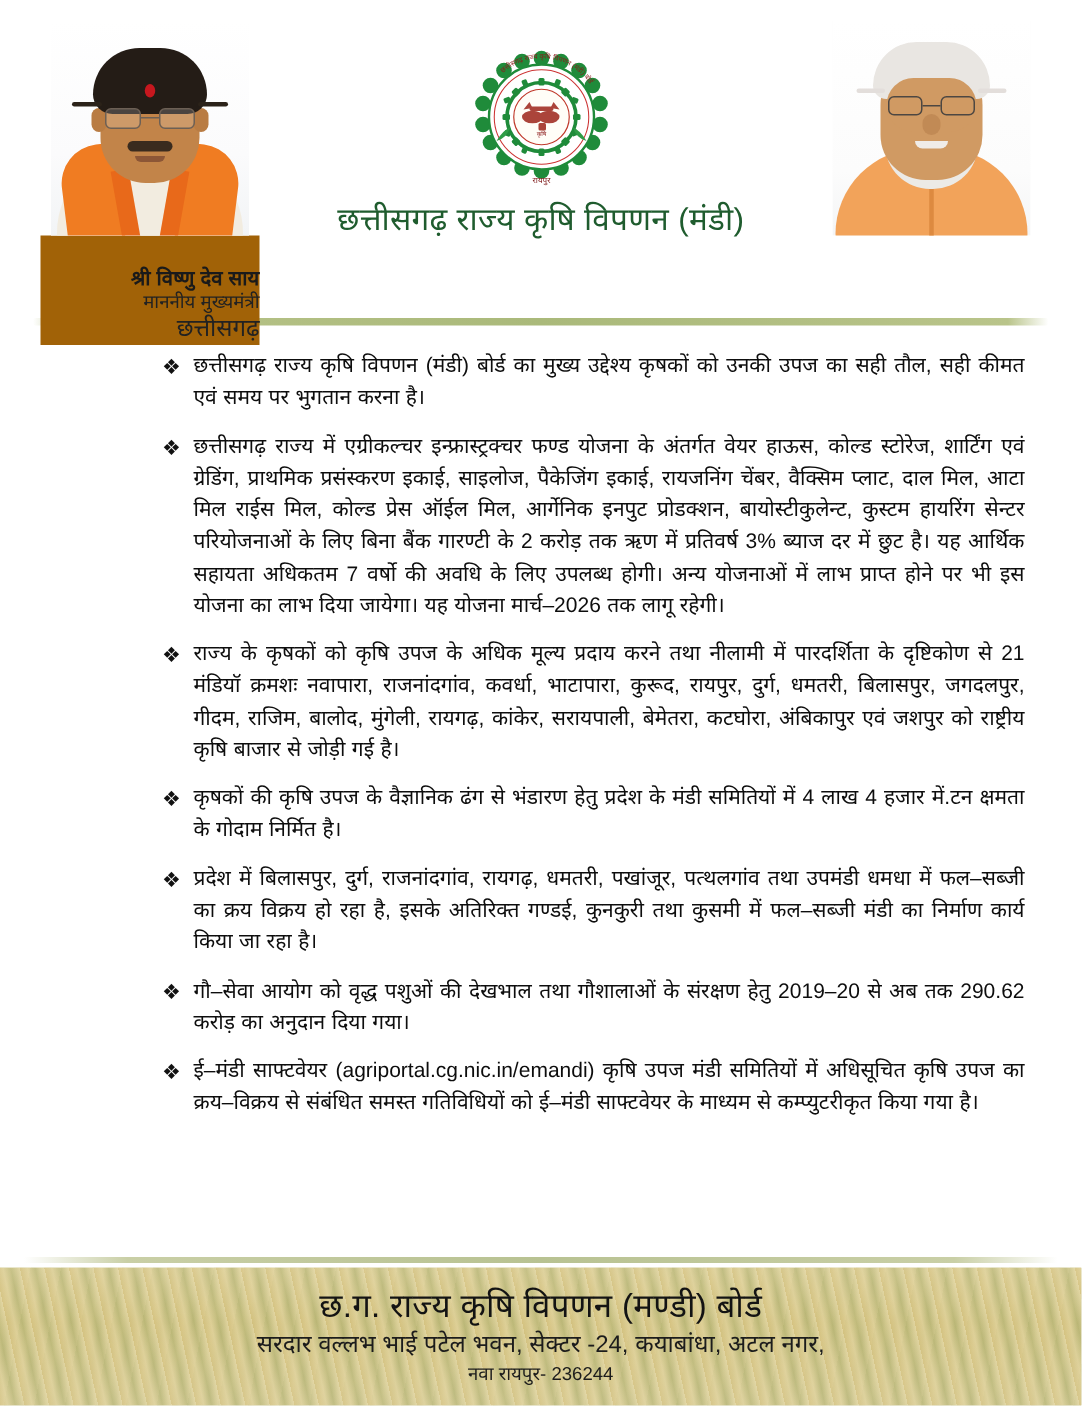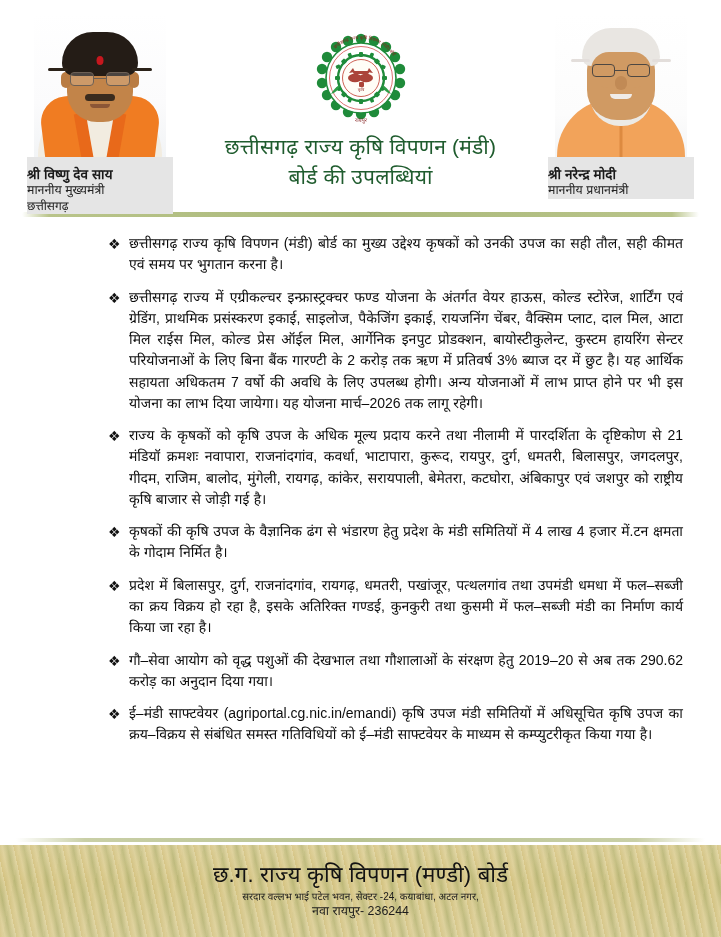--- a/index.html
+++ b/index.html
@@ -153,37 +153,37 @@
   .pm-lens { position: absolute; top: 0; width: 23px; height: 13px; border: 1.3px solid #4d4742; border-radius: 4px; }
   .pm-lens.l { left: 2px; } .pm-lens.r { right: 2px; }
   .pm-bridge { position: absolute; top: 6px; left: 25px; width: 12px; height: 1.3px; background: #4d4742; }
   .pm-brow-l, .pm-brow-r { position: absolute; top: 45px; width: 19px; height: 3px; border-radius: 2px; background: #e3dedb; z-index: 5; }
   .pm-brow-l { left: 16px; } .pm-brow-r { right: 16px; }
   .pm-mouth { position: absolute; left: 50%; transform: translateX(-50%); top: 80px; width: 22px; height: 5px; border-radius: 0 0 12px 12px; background: #f0ece8; z-index: 6; }
   .pm-nose { position: absolute; left: 50%; transform: translateX(-50%); top: 62px; width: 12px; height: 14px; border-radius: 6px; background: #c18a55; z-index: 5; }
 
   .caption {
     width: 146px;
-    text-align: left;
+    text-align: right;
     line-height: 1.26;
-    padding-top: 9px;
-    background: #e5e5e5;
+    padding-top: 20px;
+    background: #a16207;
   }
   .caption .nm {
     font-weight: bold;
     font-size: 13.5px;
     color: #1a1a1a;
     letter-spacing: 0.1px;
   }
   .caption .desig {
     font-size: 12.4px;
     color: #222222;
   }
   .caption .state {
-    font-size: 12px;
+    font-size: 16px;
     color: #222222;
   }
 
   
   .center-block {
     flex: 1 1 auto;
     display: flex;
     flex-direction: column;
     align-items: center;
     padding-top: 12px;
@@ -280,21 +280,21 @@
   .footer-inner { position: relative; z-index: 2; text-align: center; }
 
   .f-title {
     font-size: 22px;
     font-weight: normal;
     color: #131313;
     line-height: 1.24;
     letter-spacing: 0.2px;
   }
   .f-addr {
-    font-size: 10px;
+    font-size: 16px;
     color: #1c1c1c;
     line-height: 1.38;
     margin-top: 1px;
   }
   .f-addr2 {
     font-size: 12.4px;
     color: #1c1c1c;
     line-height: 1.38;
   }
 </style>
@@ -409,21 +409,20 @@
           <g fill="#2e9c46">
             <path d="M22,68 q4,-7 9,-9 q-2,7 -9,9z"></path>
             <path d="M82,68 q-4,-7 -9,-9 q2,7 9,9z"></path>
           </g>
 
           <text x="52" y="96" text-anchor="middle" font-size="5.4" fill="#7d1515" font-family="'Liberation Sans',sans-serif">रायपुर</text>
         </svg>
       </div>
       <div class="title">
         <div>छत्तीसगढ़ राज्य कृषि विपणन (मंडी)</div>
-        <div>बोर्ड की उपलब्धियां</div>
       </div>
     </div>
 
     <div class="portrait-block">
       <div class="portrait-frame">
         <div class="pm-bg"></div>
         <div class="pm-shoulders"></div>
         <div class="pm-kurta-line"></div>
         <div class="pm-neck"></div>
         <div class="pm-beard"></div>
@@ -433,24 +432,20 @@
         <div class="pm-brow-l"></div>
         <div class="pm-brow-r"></div>
         <div class="pm-glasses">
           <div class="pm-lens l"></div>
           <div class="pm-lens r"></div>
           <div class="pm-bridge"></div>
         </div>
         <div class="pm-nose"></div>
         <div class="pm-mouth"></div>
       </div>
-      <div class="caption">
-        <div class="nm">श्री नरेन्द्र मोदी</div>
-        <div class="desig">माननीय प्रधानमंत्री</div>
-      </div>
     </div>
   </div>
 
   <div class="divider"></div>
 
   <div class="body-area">
     <ul class="points">
       <li class="point">
         <span class="bullet">❖</span>
         <span class="ptext">छत्तीसगढ़ राज्य कृषि विपणन (मंडी) बोर्ड का मुख्य उद्देश्य कृषकों को उनकी उपज का सही तौल, सही कीमत एवं समय पर भुगतान करना है।</span>

